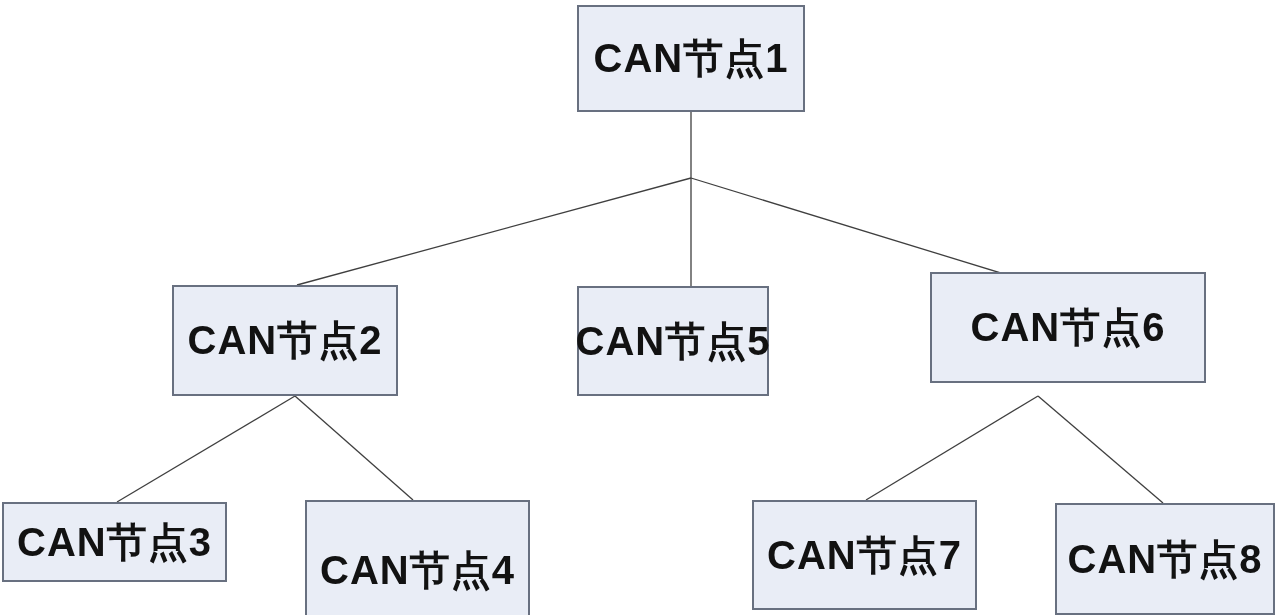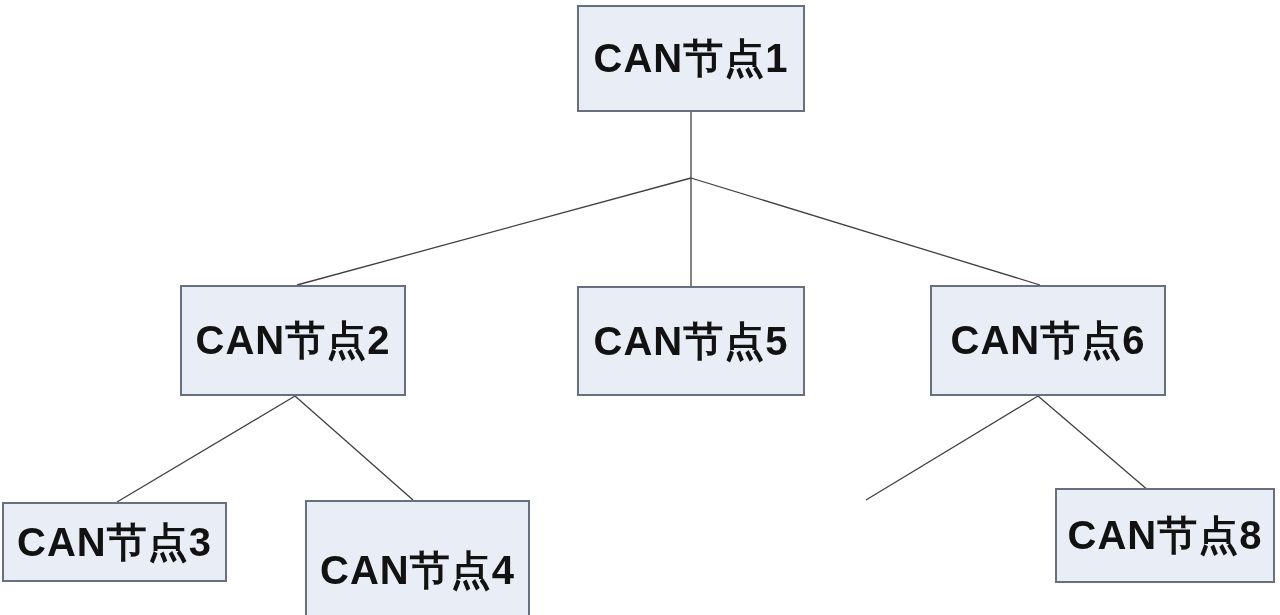--- a/index.html
+++ b/index.html
@@ -53,27 +53,28 @@
     <line x1="691" y1="178" x2="297" y2="285"></line>
     <line x1="691" y1="178" x2="1040" y2="285"></line>
     <line x1="295" y1="396" x2="117" y2="502"></line>
     <line x1="295" y1="396" x2="413" y2="500"></line>
     <line x1="1038" y1="396" x2="866" y2="500"></line>
     <line x1="1038" y1="396" x2="1163" y2="503"></line>
   </svg>
 
   <div class="node" style="left:577px;top:5px;width:228px;height:107px">CAN节点1</div>
 
-  <div class="node" style="left:180px;top:285px;width:226px;height:111px">CAN节点2</div>
+  <div class="node" style="left:172px;top:285px;width:226px;height:111px">CAN节点2</div>
 
-  <div class="node" style="left:577px;top:286px;width:228px;height:110px">CAN节点5</div>
+  <div class="node" style="left:577px;top:286px;width:192px;height:110px">CAN节点5</div>
 
-  <div class="node" style="left:930px;top:285px;width:236px;height:111px">CAN节点6</div>
+  <div class="node" style="left:930px;top:272px;width:276px;height:111px">CAN节点6</div>
 
   <div class="node" style="left:2px;top:502px;width:225px;height:80px">CAN节点3</div>
 
   <div class="node" style="left:305px;top:500px;width:225px;height:140px">CAN节点4</div>
 
+  <div class="node" style="left:752px;top:500px;width:225px;height:110px">CAN节点7</div>
 
-  <div class="node" style="left:1055px;top:488px;width:220px;height:95px">CAN节点8</div>
+  <div class="node" style="left:1055px;top:503px;width:220px;height:112px">CAN节点8</div>
 
 
 </div>
 
 </body></html>

